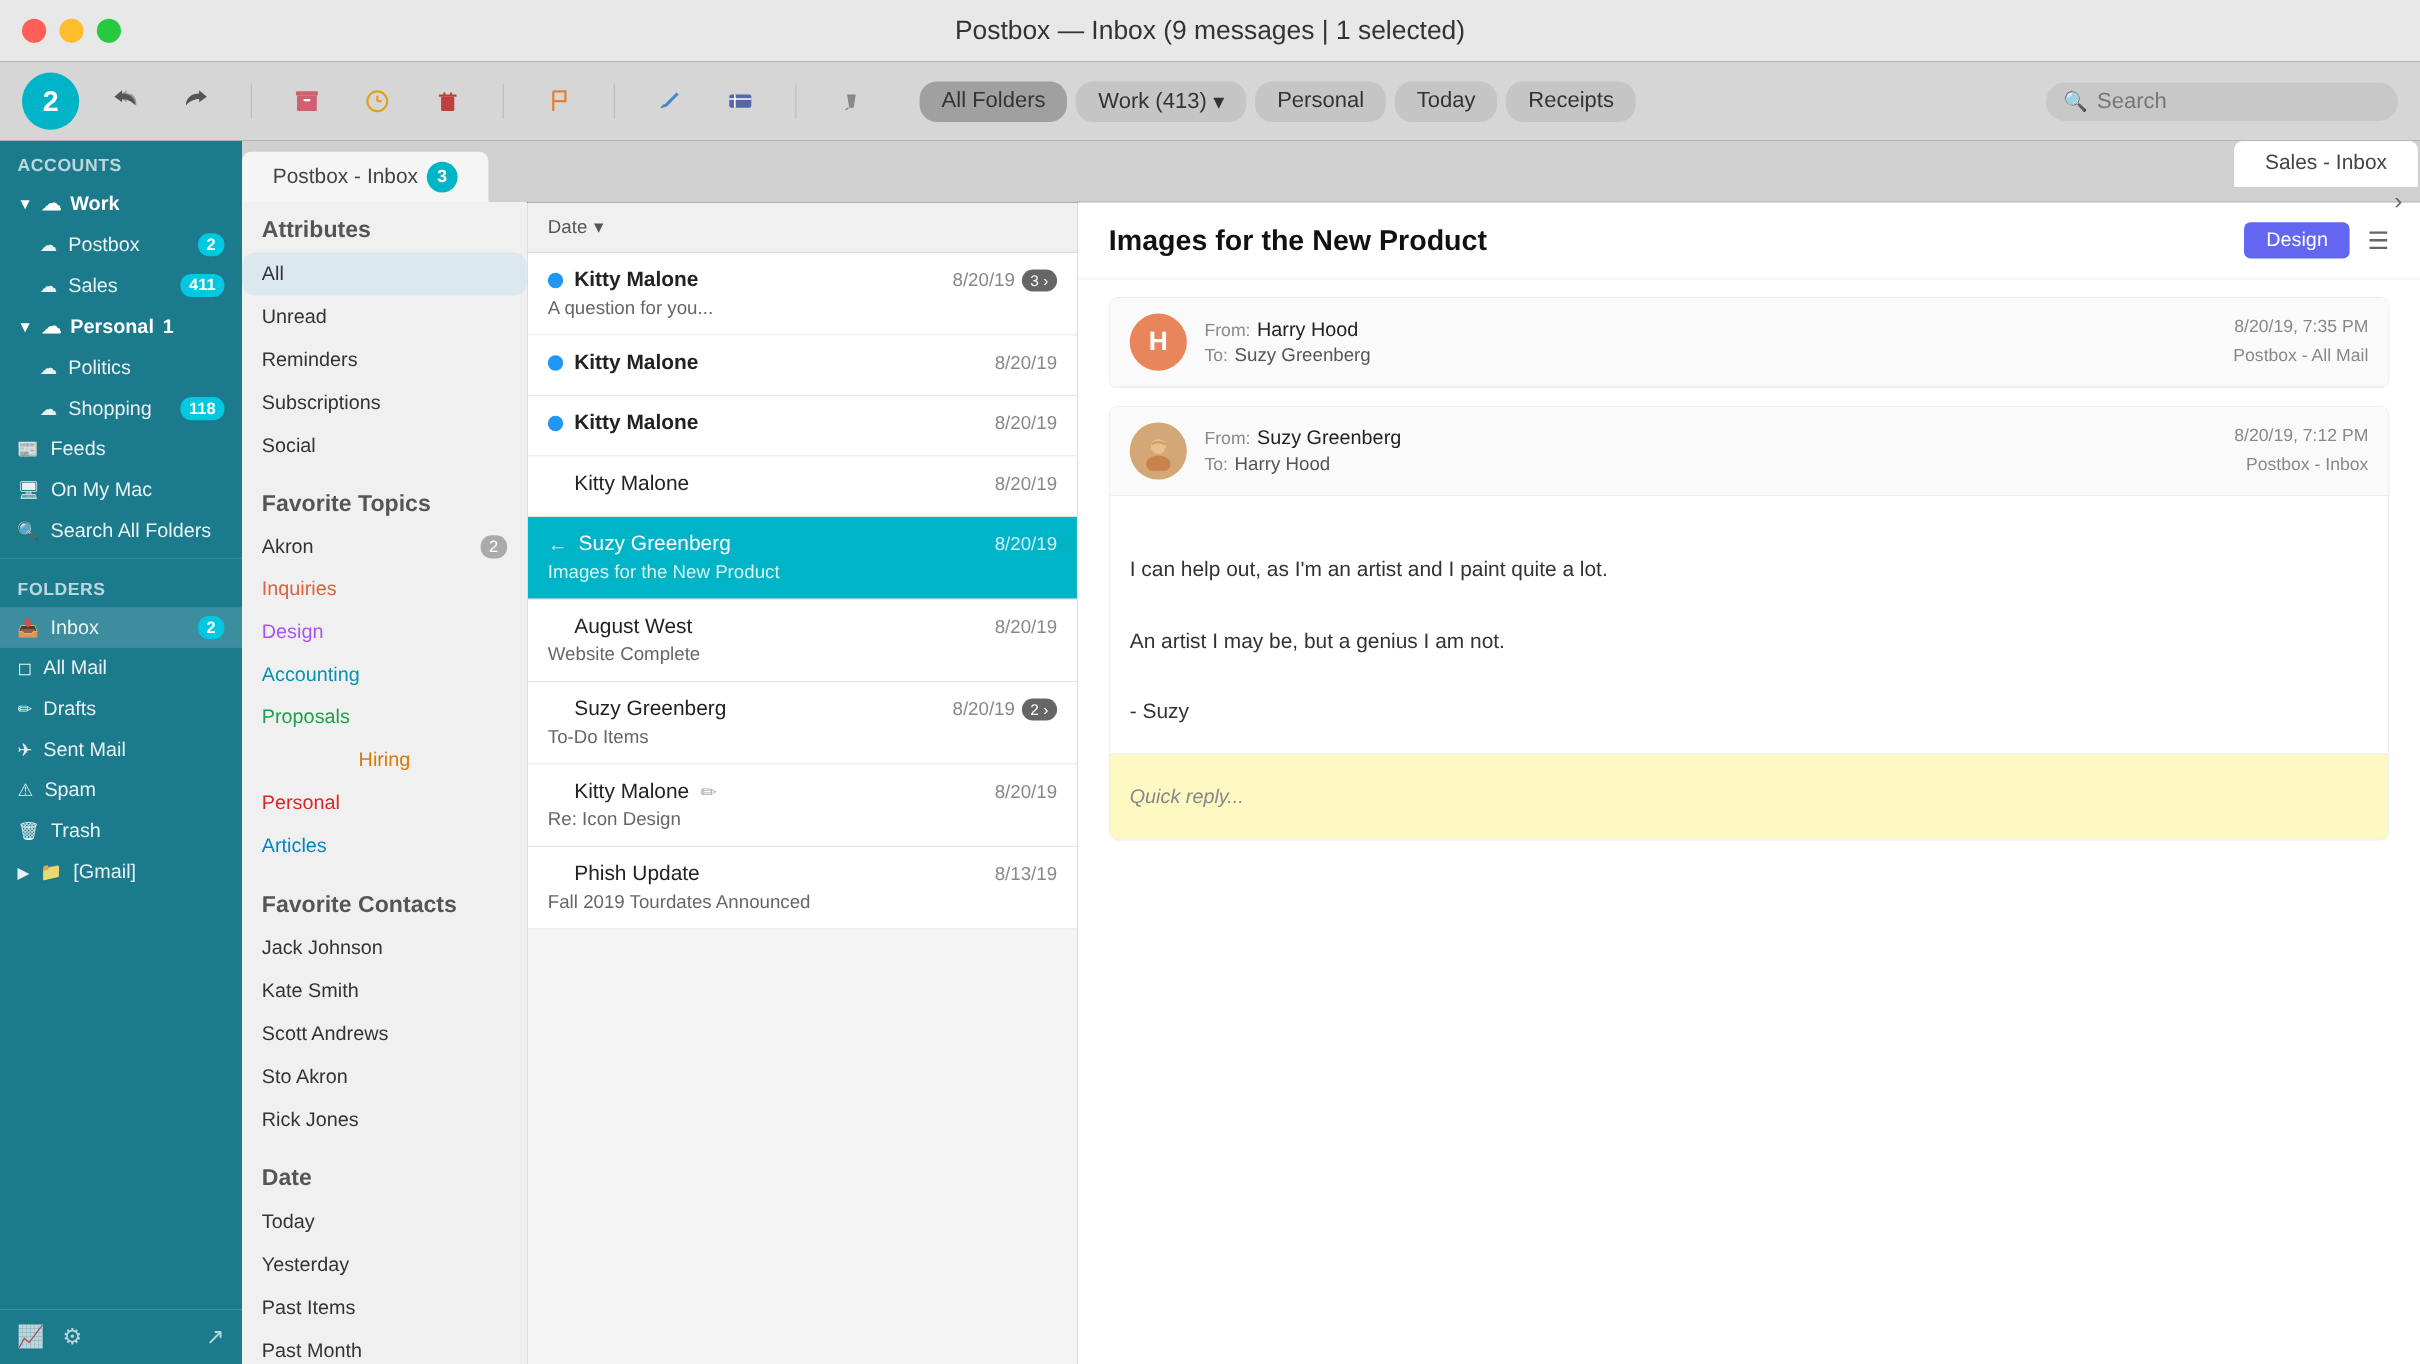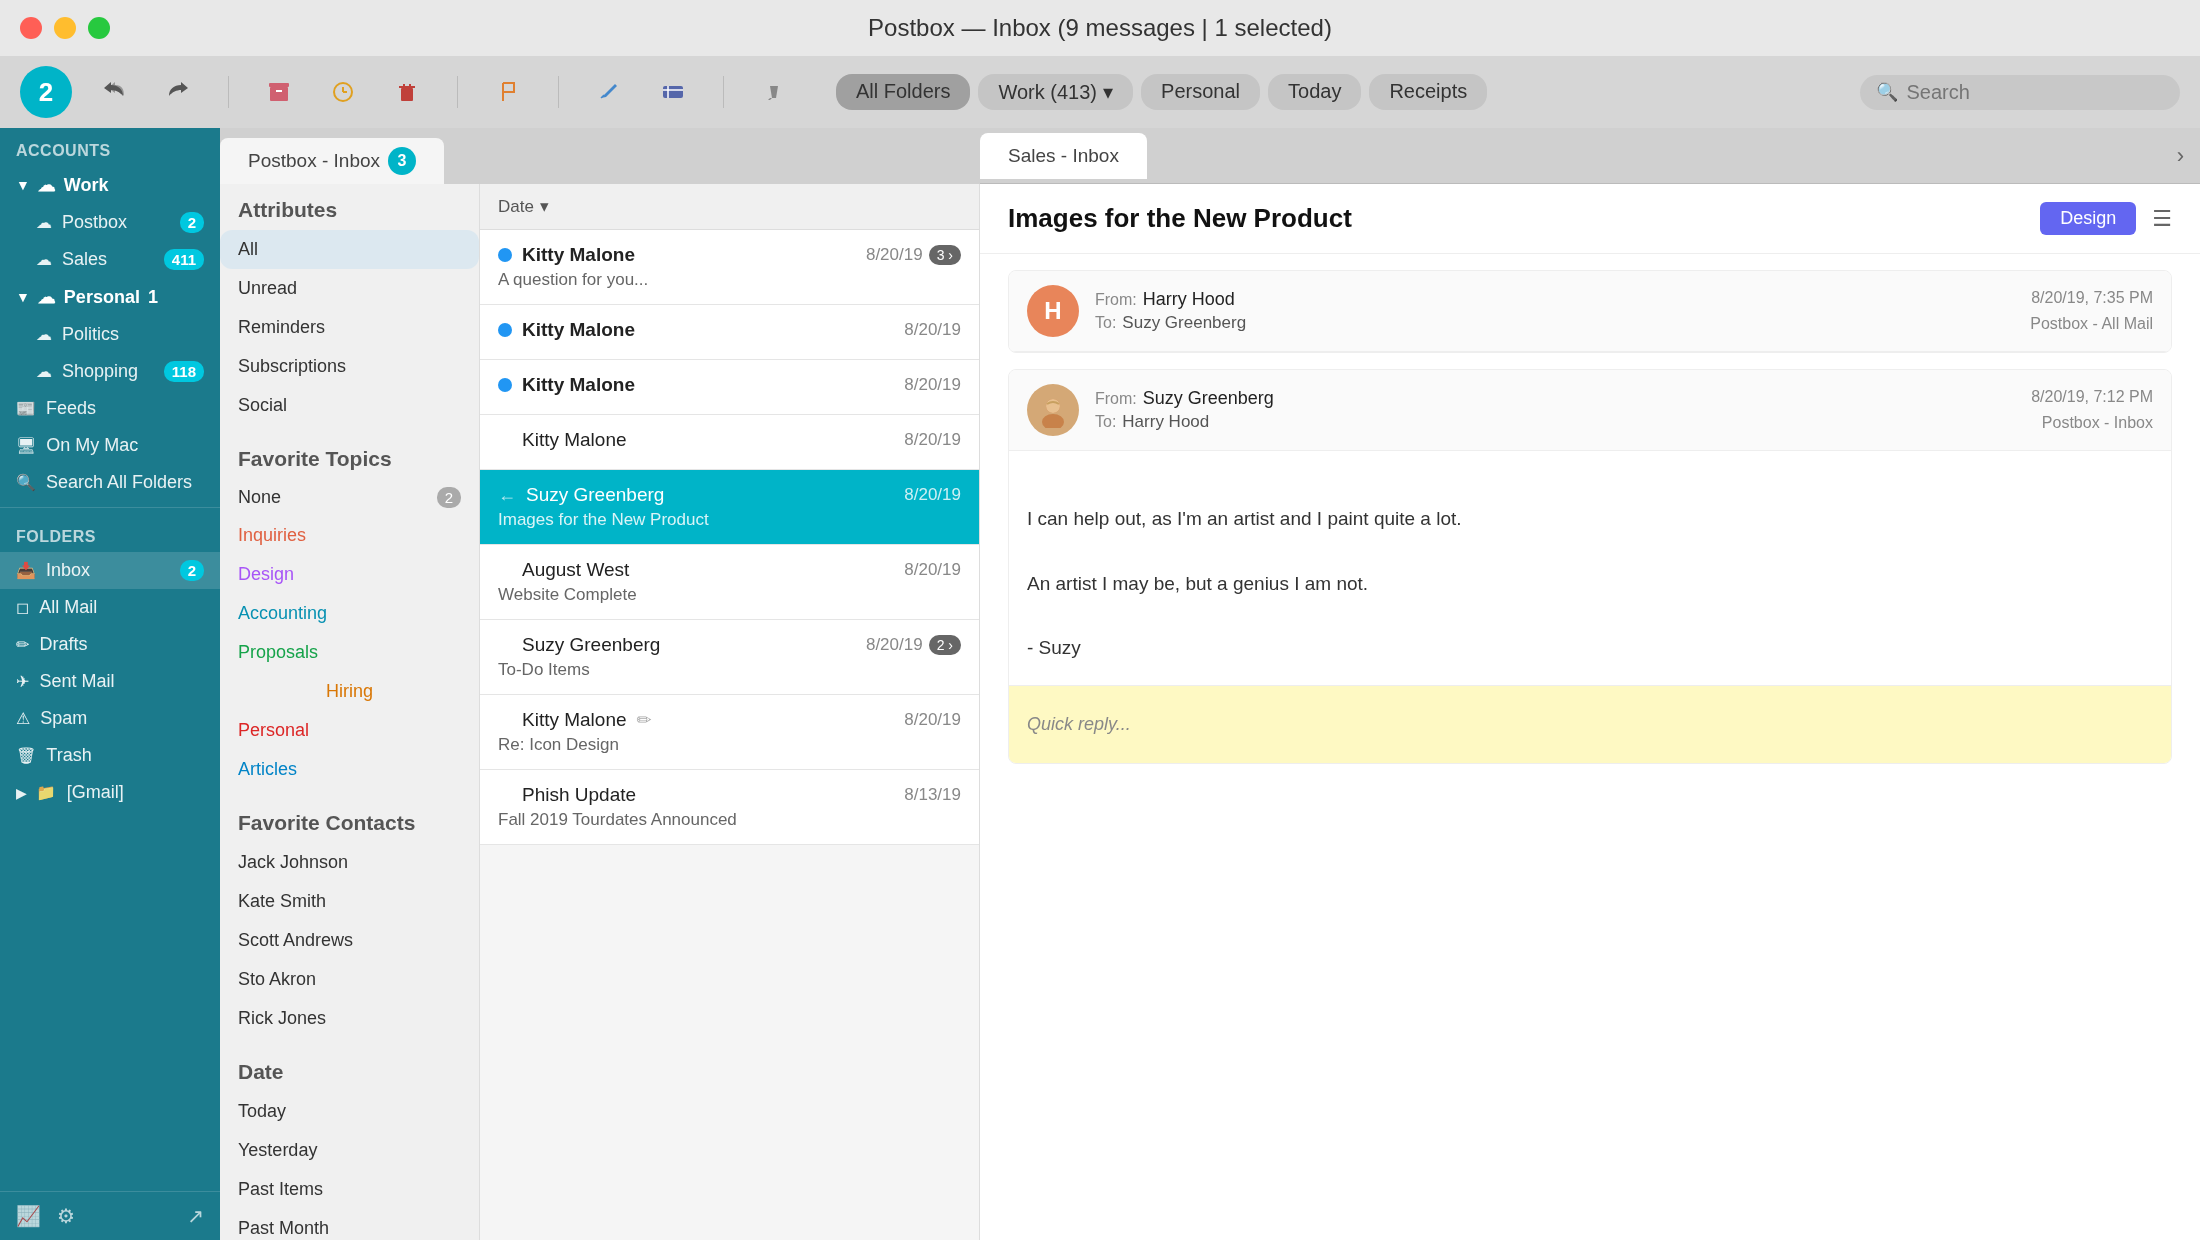--- a/index.html
+++ b/index.html
@@ -740,21 +740,21 @@
         <div class="filter-item">Unread</div>
         <div class="filter-item">Reminders</div>
         <div class="filter-item">Subscriptions</div>
         <div class="filter-item">Social</div>
 
         <div class="filter-divider"></div>
 
         <div class="filter-section-title">Favorite Topics</div>
 
         <div class="filter-header">
-          <div class="filter-item" style="padding:0;">None</div>
+          <div class="filter-item" style="padding:0;">Akron</div>
           <span class="filter-badge">2</span>
         </div>
         <div class="filter-item colored-inquiries">Inquiries</div>
         <div class="filter-item colored-design">Design</div>
         <div class="filter-item colored-accounting">Accounting</div>
         <div class="filter-item colored-proposals">Proposals</div>
         <div class="filter-item colored-hiring">Hiring</div>
         <div class="filter-item colored-personal">Personal</div>
         <div class="filter-item colored-articles">Articles</div>
 
@@ -895,21 +895,21 @@
           </div>
 
         </div>
       </div>
 
     </div>
   </div>
 
   <div class="reading-pane">
 
-    <div style="display:flex;align-items:center;background:#d0d0d0;height:56px;padding:0 0 0 0;border-bottom:1px solid #bbb;">
+    <div style="display:flex;align-items:flex-end;background:#d0d0d0;height:56px;padding:0 0 0 0;border-bottom:1px solid #bbb;flex-direction:column;">
       <div class="tab active" style="background:#fff;height:46px;">
         <span>Sales - Inbox</span>
       </div>
       <span style="margin-left:auto;padding-right:16px;font-size:22px;color:#666;cursor:pointer;">›</span>
     </div>
 
     <div class="reading-header">
       <span class="reading-title">Images for the New Product</span>
       <div class="reading-header-right">
         <div class="design-badge">Design</div>

